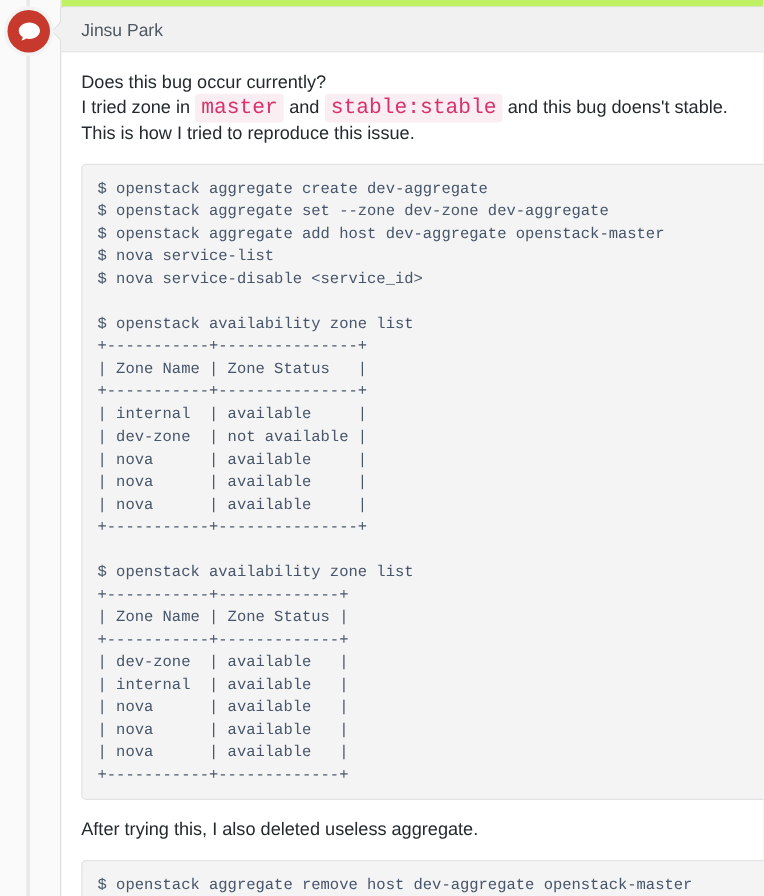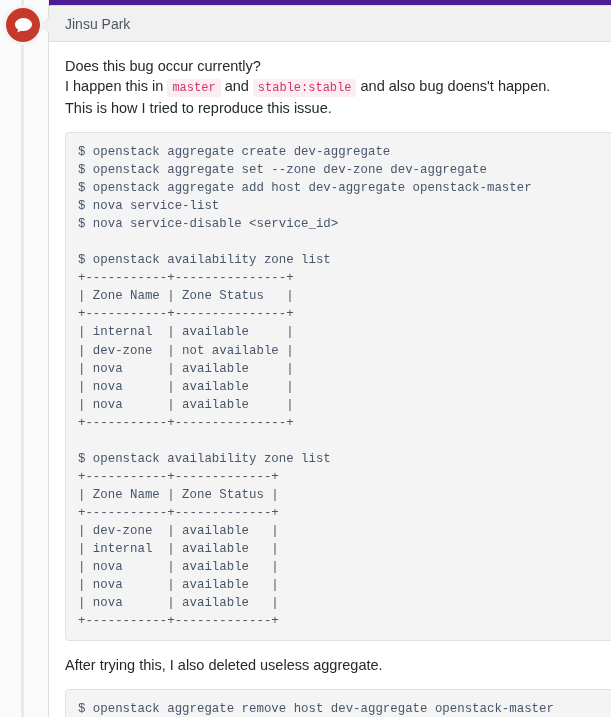--- a/index.html
+++ b/index.html
@@ -14,21 +14,21 @@
     font-family: "Liberation Sans", sans-serif;
     color: #24292e;
     -webkit-font-smoothing: antialiased;
   }
 
   
   .page {
     position: relative;
     width: 611px;
     height: 717px;
-    background: #4c1d95;
+    background: #bef264;
     overflow: hidden;
   }
 
   
   .timeline-rail {
     position: absolute;
     left: 21px;
     top: 0;
     width: 3px;
     height: 717px;
@@ -128,21 +128,21 @@
     font-size: 14.5px;
     line-height: 20px;
     color: #24292e;
     margin: 0 0 0 0;
   }
   .para + .para { margin-top: 0; }
   .para-spaced { margin-top: 14px; }
 
   code.inline {
     font-family: "Liberation Mono", "DejaVu Sans Mono", monospace;
-    font-size: 12px;
+    font-size: 17px;
     color: #d6336c;
     background: #fbeef3;
     border-radius: 3px;
     padding: 2px 5px;
   }
 
   
   .codeblock {
     background: #f4f4f4;
     border: 1px solid #e2e2e2;
@@ -183,21 +183,21 @@
   <div class="comment">
 
     <div class="comment-header">
       <span>Jinsu Park</span>
     </div>
 
     <div class="comment-body">
 
       <p class="para">Does this bug occur currently?</p>
 
-      <p class="para"><span>I happen this in </span><code class="inline">master</code><span> and </span><code class="inline">stable:stable</code><span> and also bug doens't happen.</span></p>
+      <p class="para"><span>I tried zone in </span><code class="inline">master</code><span> and </span><code class="inline">stable:stable</code><span> and this bug doens't stable.</span></p>
 
       <p class="para para-spaced">This is how I tried to reproduce this issue.</p>
 
       <div class="codeblock">
         <pre>$ openstack aggregate create dev-aggregate
 $ openstack aggregate set --zone dev-zone dev-aggregate
 $ openstack aggregate add host dev-aggregate openstack-master
 $ nova service-list
 $ nova service-disable &lt;service_id&gt;
 

